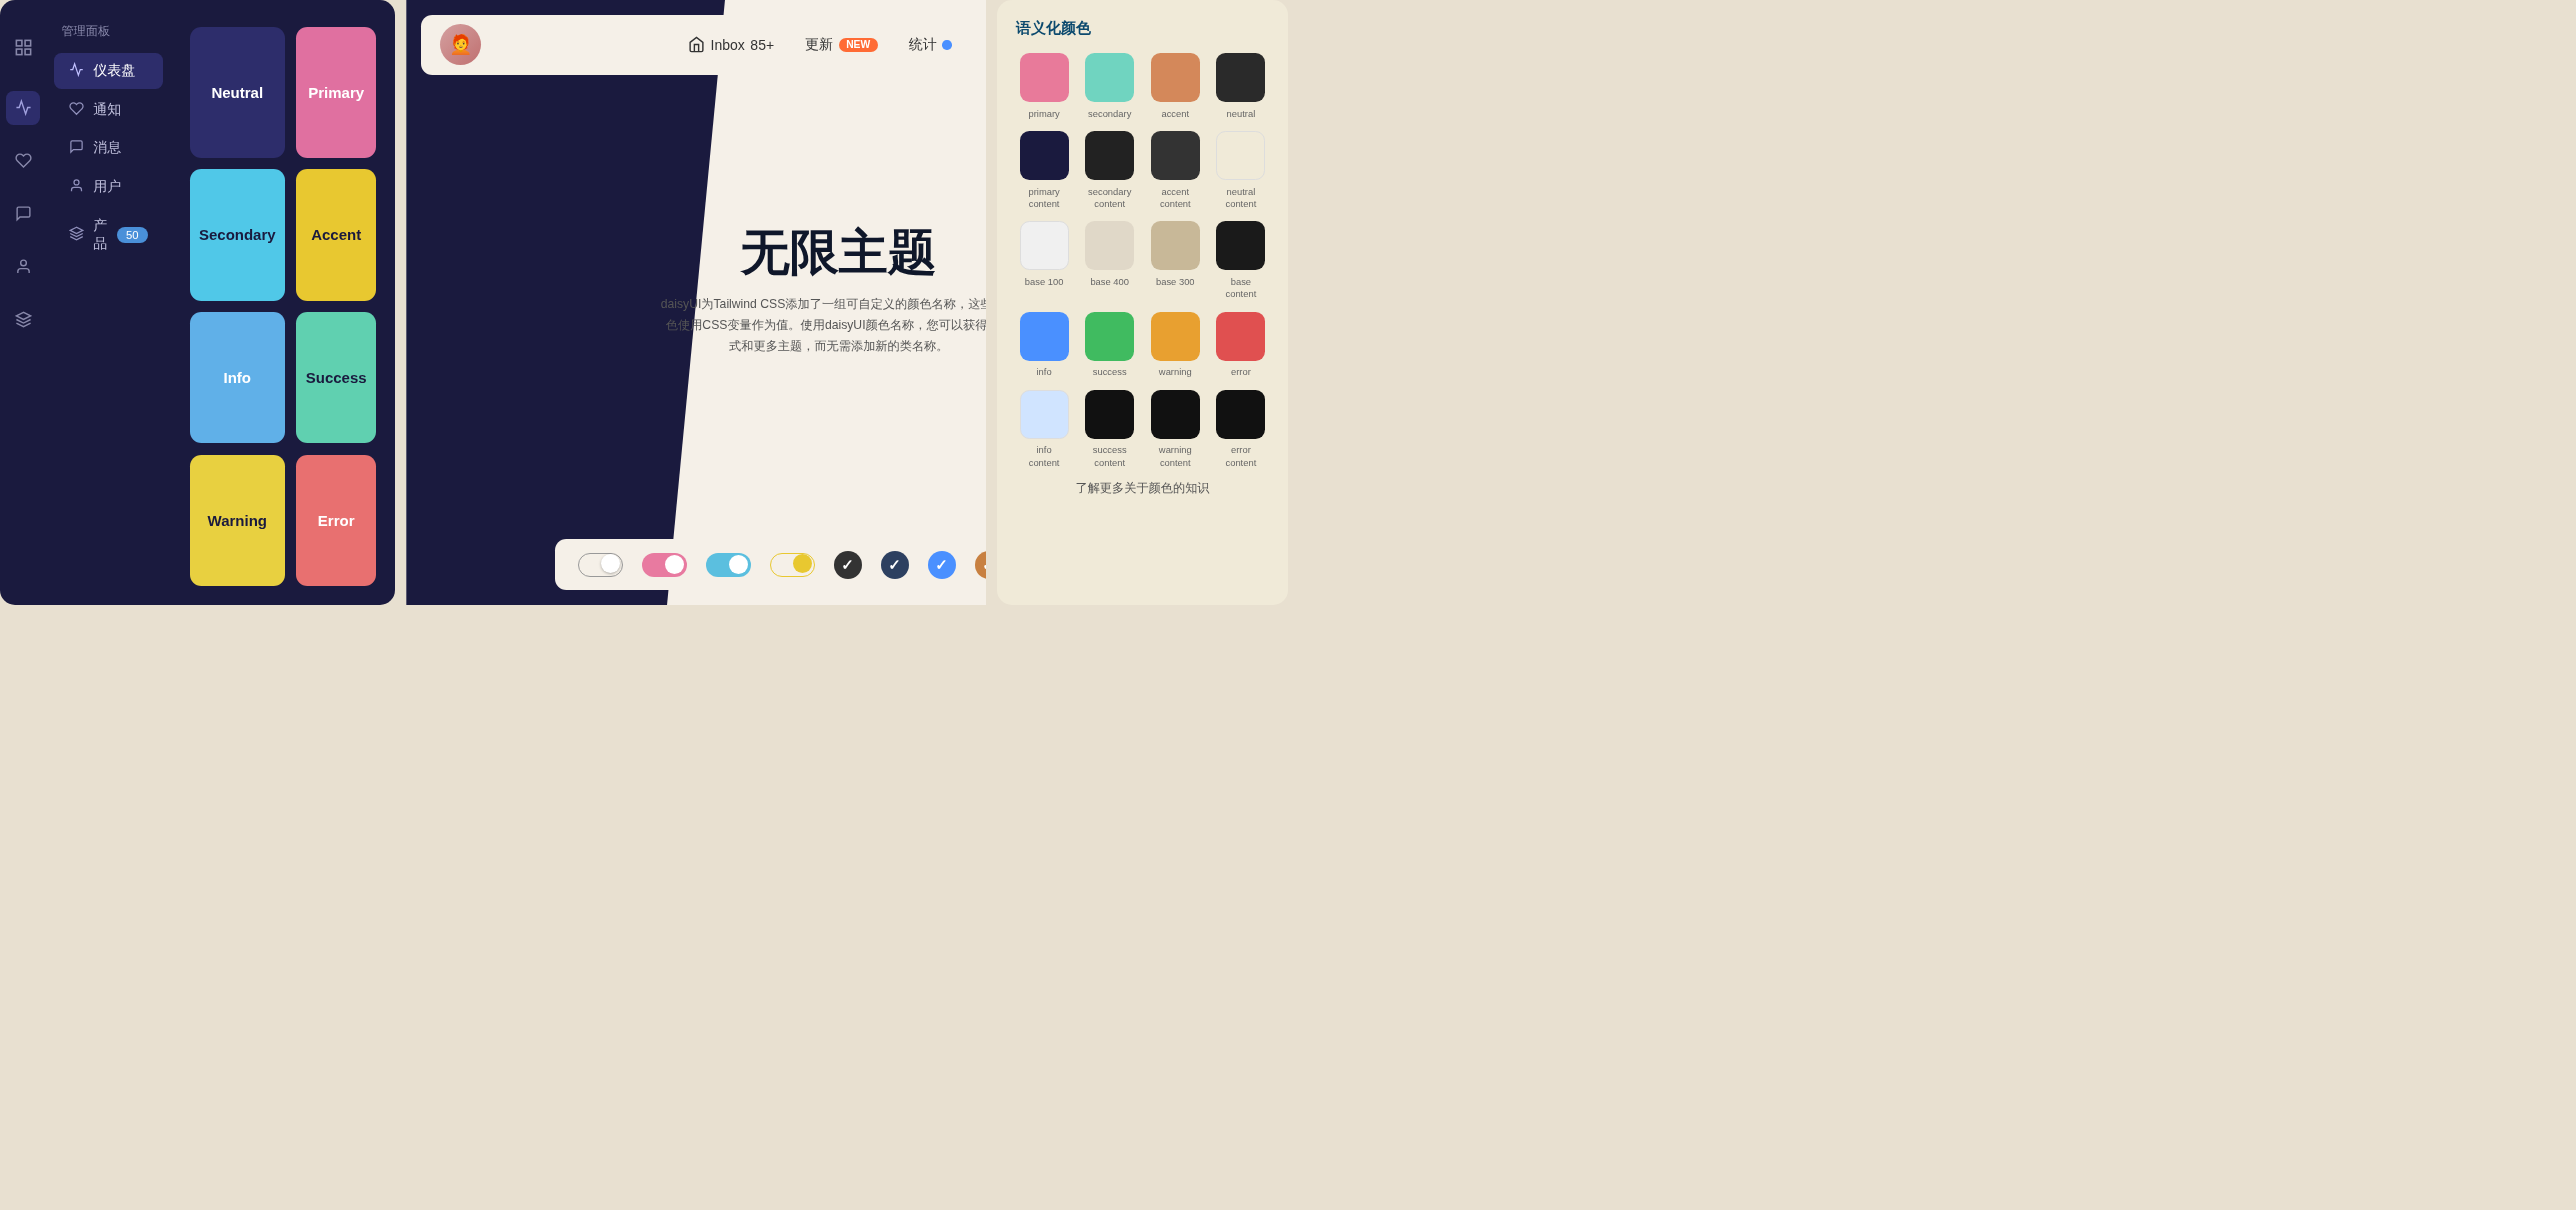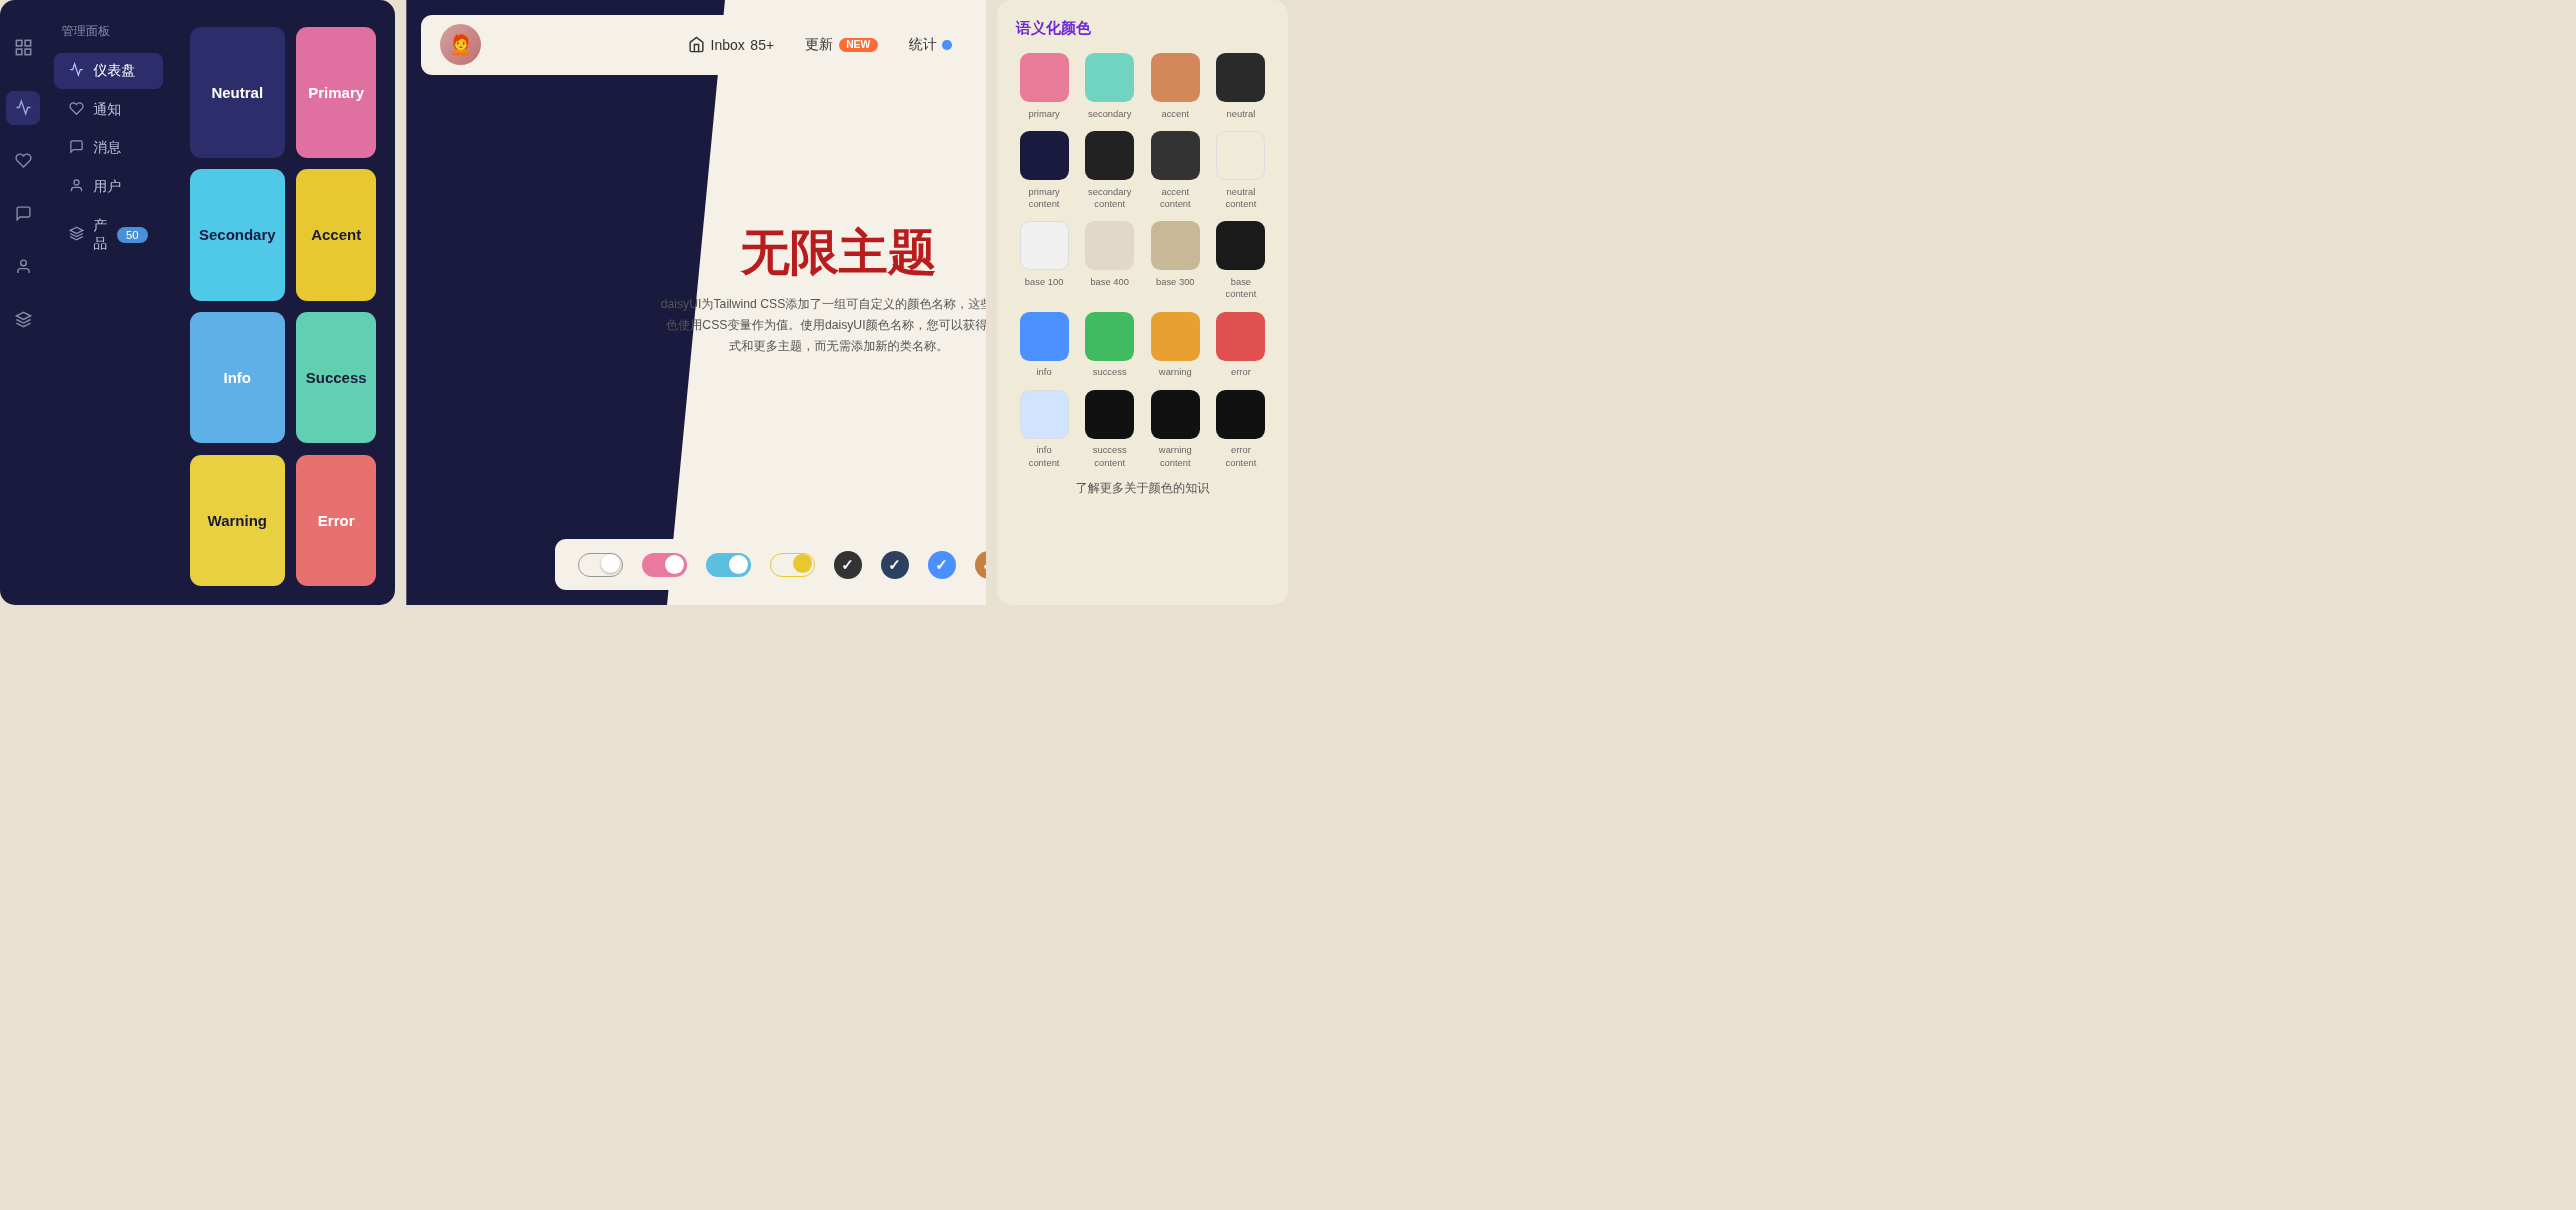--- a/index.html
+++ b/index.html
@@ -216,21 +216,21 @@
       left: 50%;
       transform: translate(-10%, -50%);
       text-align: center;
       z-index: 5;
       width: 357px;
     }
 
     .hero-title {
       font-size: 49px;
       font-weight: 900;
-      color: #b91c1c;
+      color: #0f172a;
       line-height: 1.1;
       margin-bottom: 15px;
     }
 
     .hero-subtitle {
       font-size: 12.2px;
       color: #555;
       line-height: 1.7;
       margin-bottom: 22.5px;
     }
@@ -357,21 +357,21 @@
       background: #f0ead8;
       border-radius: 15px;
       padding: 19px;
       flex-shrink: 0;
       overflow-y: auto;
     }
 
     .right-panel-title {
       font-size: 15px;
       font-weight: 700;
-      color: #6d28d9;
+      color: #0c4a6e;
       margin-bottom: 15px;
     }
 
     .color-grid {
       display: grid;
       grid-template-columns: repeat(4, 1fr);
       gap: 9.4px;
       margin-bottom: 11.3px;
     }
 

